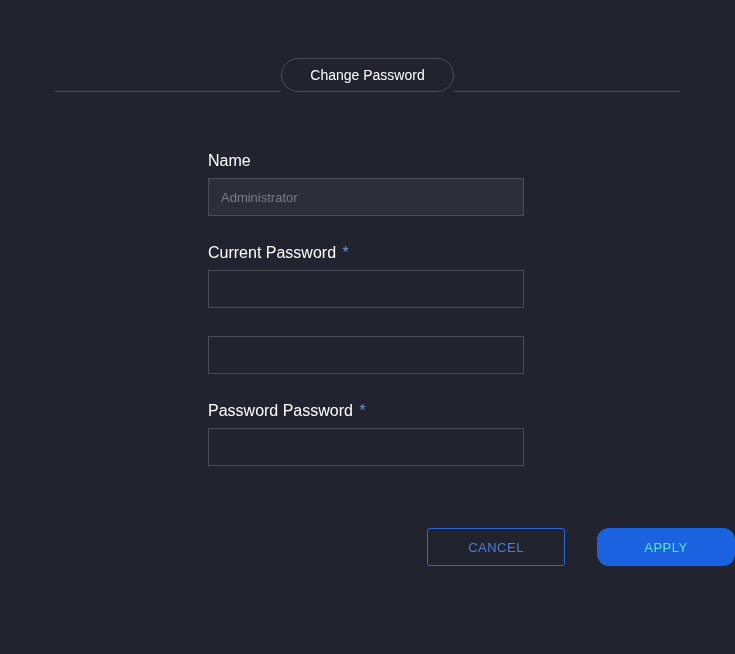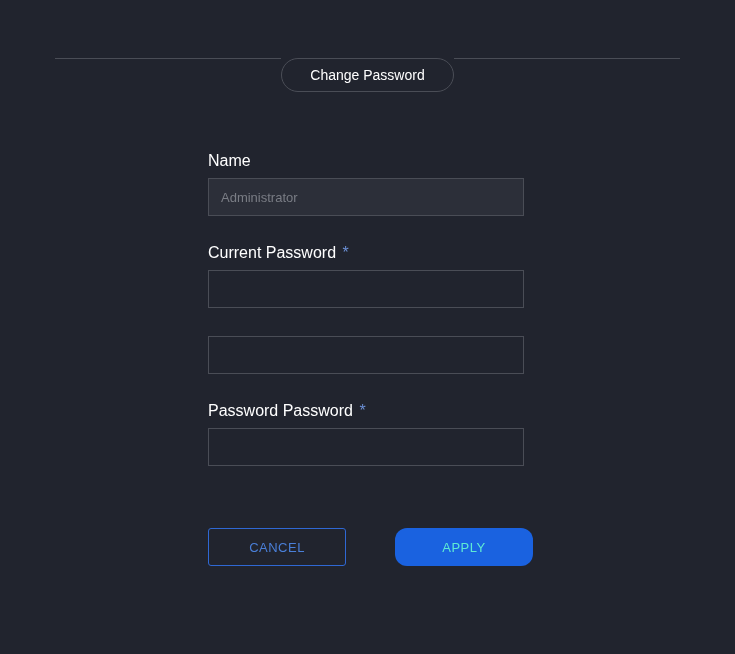--- a/index.html
+++ b/index.html
@@ -10,21 +10,21 @@
     body {
       background-color: #21242e;
       font-family: -apple-system, BlinkMacSystemFont, 'Segoe UI', Arial, sans-serif;
       width: 735px;
       height: 654px;
       color: #ffffff;
       overflow: hidden;
     }
     .header-section {
       display: flex;
-      align-items: flex-start;
+      align-items: flex-end;
       padding-top: 58px;
       padding-left: 55px;
       padding-right: 55px;
     }
     .header-line {
       flex: 1;
       height: 1px;
       background-color: #4a4d56;
     }
     .header-title {
@@ -63,22 +63,23 @@
       color: #ffffff;
       font-size: 13px;
       outline: none;
     }
     .form-input:disabled {
       background-color: #2c2f39;
       color: #7a7d85;
     }
     .button-row {
       display: flex;
-      gap: 49px;
+      gap: 32px;
       margin-top: 62px;
+      justify-content: flex-end;
     }
     .btn {
       width: 138px;
       height: 38px;
       border-radius: 3px;
       font-size: 13px;
       font-weight: 400;
       cursor: pointer;
       letter-spacing: 0.5px;
       border: none;

